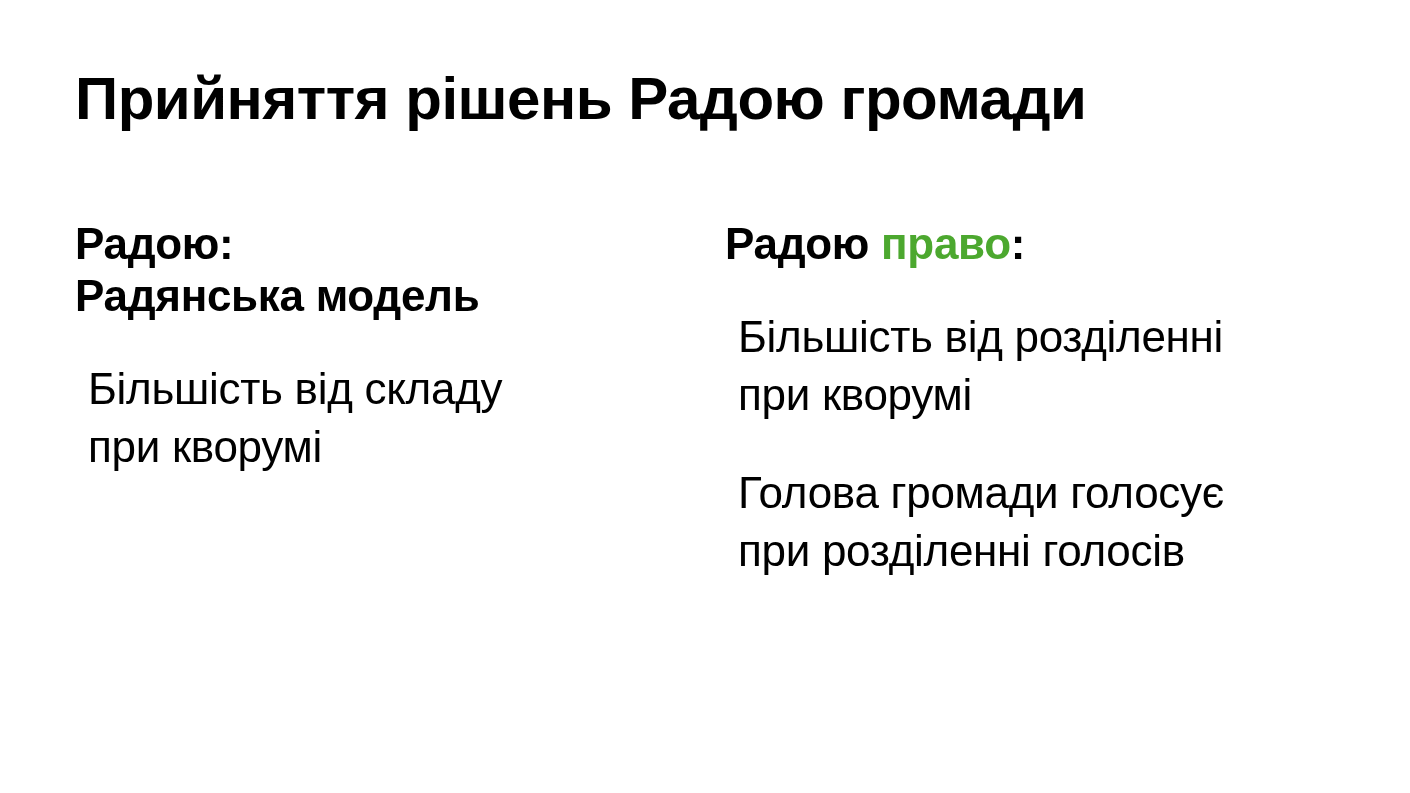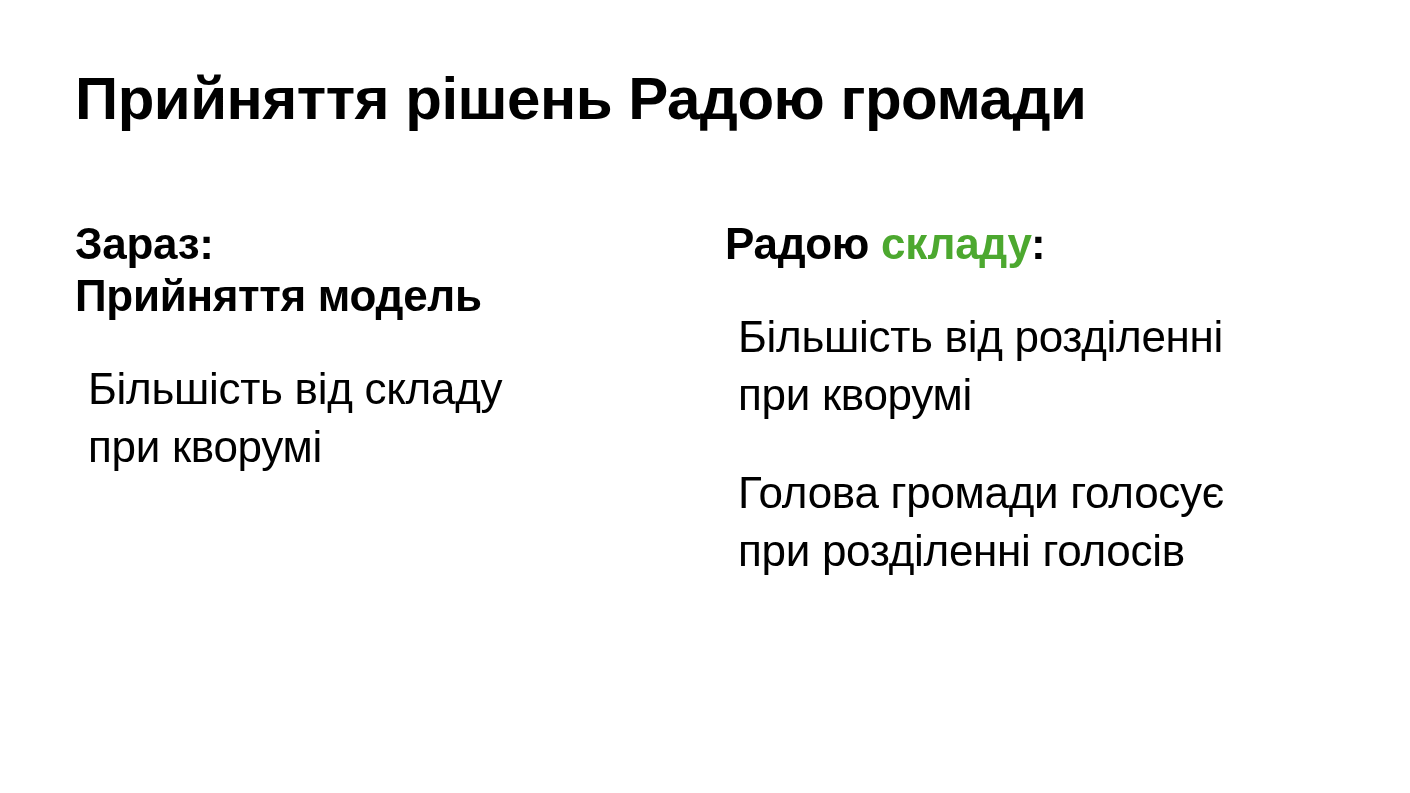--- a/index.html
+++ b/index.html
@@ -56,30 +56,30 @@
 <body>
 
 <div class="slide">
 
   <h1 class="slide-title">Прийняття рішень Радою громади</h1>
 
   <div class="columns">
 
     <section class="col">
       <h2 class="col-heading">
-        <span class="line">Зараз:</span>
-        <span class="line">Прийняття модель</span>
+        <span class="line">Радою:</span>
+        <span class="line">Радянська модель</span>
       </h2>
       <p class="point">Більшість від складу
 при кворумі</p>
     </section>
 
     <section class="col">
       <h2 class="col-heading">
-        <span class="line"><span>Радою </span><span class="accent" style="color: rgb(76, 168, 47);">складу</span><span>:</span></span>
+        <span class="line"><span>Радою </span><span class="accent" style="color: rgb(76, 168, 47);">право</span><span>:</span></span>
       </h2>
       <p class="point">Більшість від розділенні
 при кворумі</p>
       <p class="point">Голова громади голосує
 при розділенні голосів</p>
     </section>
 
   </div>
 </div>
 

